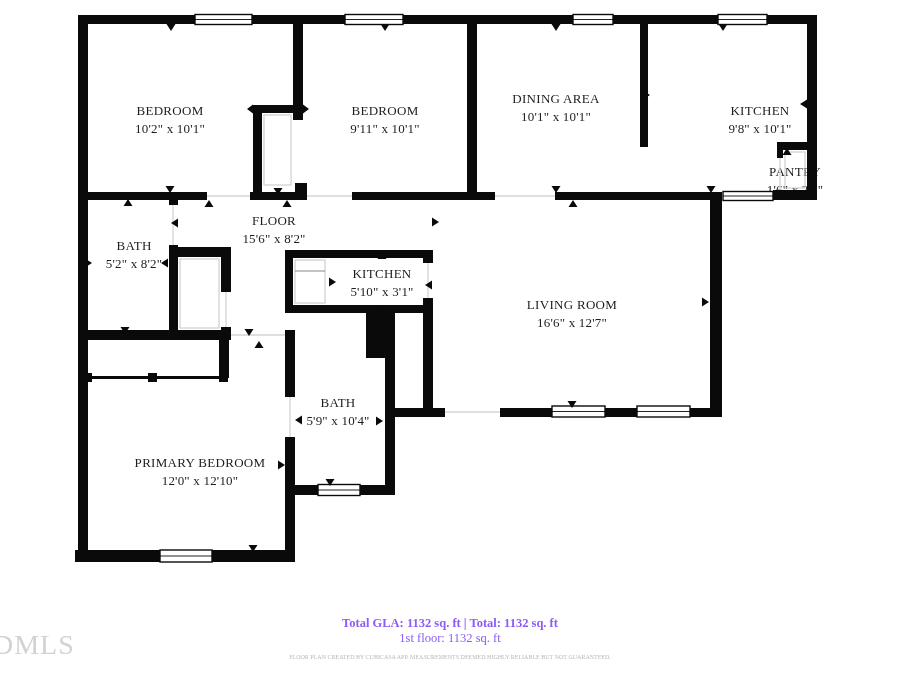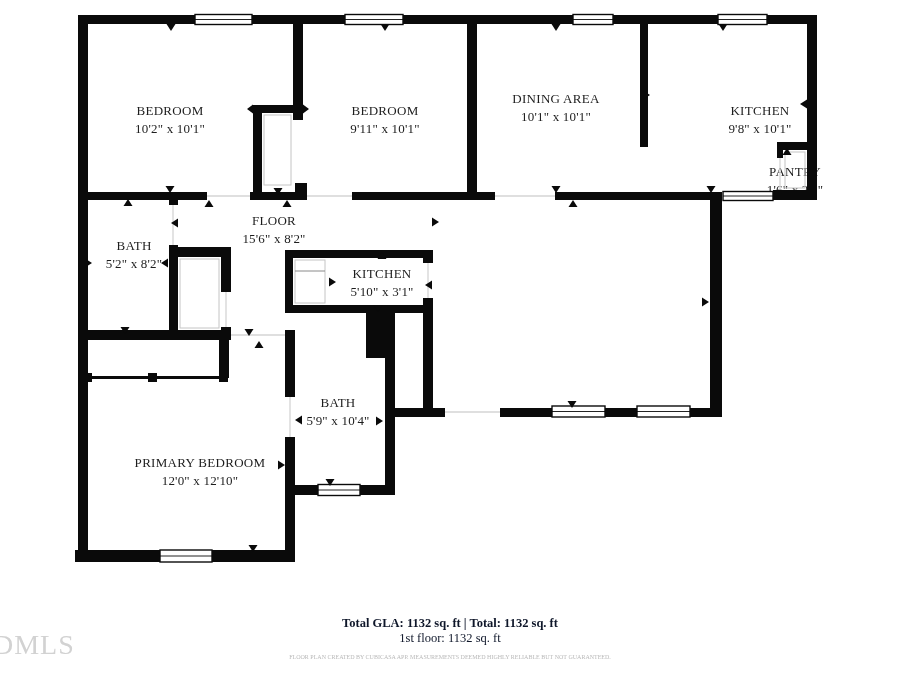--- a/index.html
+++ b/index.html
@@ -8,21 +8,21 @@
     font-family:Liberation Serif, serif;
   }
   .labels-layer{position:absolute;inset:0;z-index:1;}
   .walls-layer{position:absolute;inset:0;z-index:2;pointer-events:none;}
   .room-label{
     position:absolute;transform:translate(-50%,-50%);
     text-align:center;color:#1d1d1d;white-space:nowrap;line-height:18px;
   }
   .room-name{font-size:13px;letter-spacing:.3px;}
   .room-dims{font-size:13px;letter-spacing:.2px;}
-  .footer{position:absolute;left:0;width:900px;text-align:center;z-index:1;color:#0f172a;}
+  .footer{position:absolute;left:0;width:900px;text-align:center;z-index:1;color:#8b5cf6;}
   .footer-total{top:616px;font-size:12.5px;font-weight:bold;}
   .footer-floor{top:631px;font-size:12.5px;}
   .footer-disclaimer{top:654px;font-size:6px;color:#b9b9b9;letter-spacing:0;}
   .watermark{
     position:absolute;left:-7px;top:629px;z-index:1;
     font-size:28px;color:#d2d2d2;letter-spacing:1px;font-weight:400;
   }
 </style>
 </head>
 <body>
@@ -54,20 +54,24 @@
       <div class="room-name">FLOOR</div>
       <div class="room-dims">15'6" x 8'2"</div>
     </div>
     <div class="room-label" style="left:134px;top:255px">
       <div class="room-name">BATH</div>
       <div class="room-dims">5'2" x 8'2"</div>
     </div>
     <div class="room-label" style="left:382px;top:283px">
       <div class="room-name">KITCHEN</div>
       <div class="room-dims">5'10" x 3'1"</div>
+    </div>
+    <div class="room-label" style="left:572px;top:314px">
+      <div class="room-name">LIVING ROOM</div>
+      <div class="room-dims">16'6" x 12'7"</div>
     </div>
     <div class="room-label" style="left:338px;top:412px">
       <div class="room-name">BATH</div>
       <div class="room-dims">5'9" x 10'4"</div>
     </div>
     <div class="room-label" style="left:200px;top:472px">
       <div class="room-name">PRIMARY BEDROOM</div>
       <div class="room-dims">12'0" x 12'10"</div>
     </div>
   </div>

